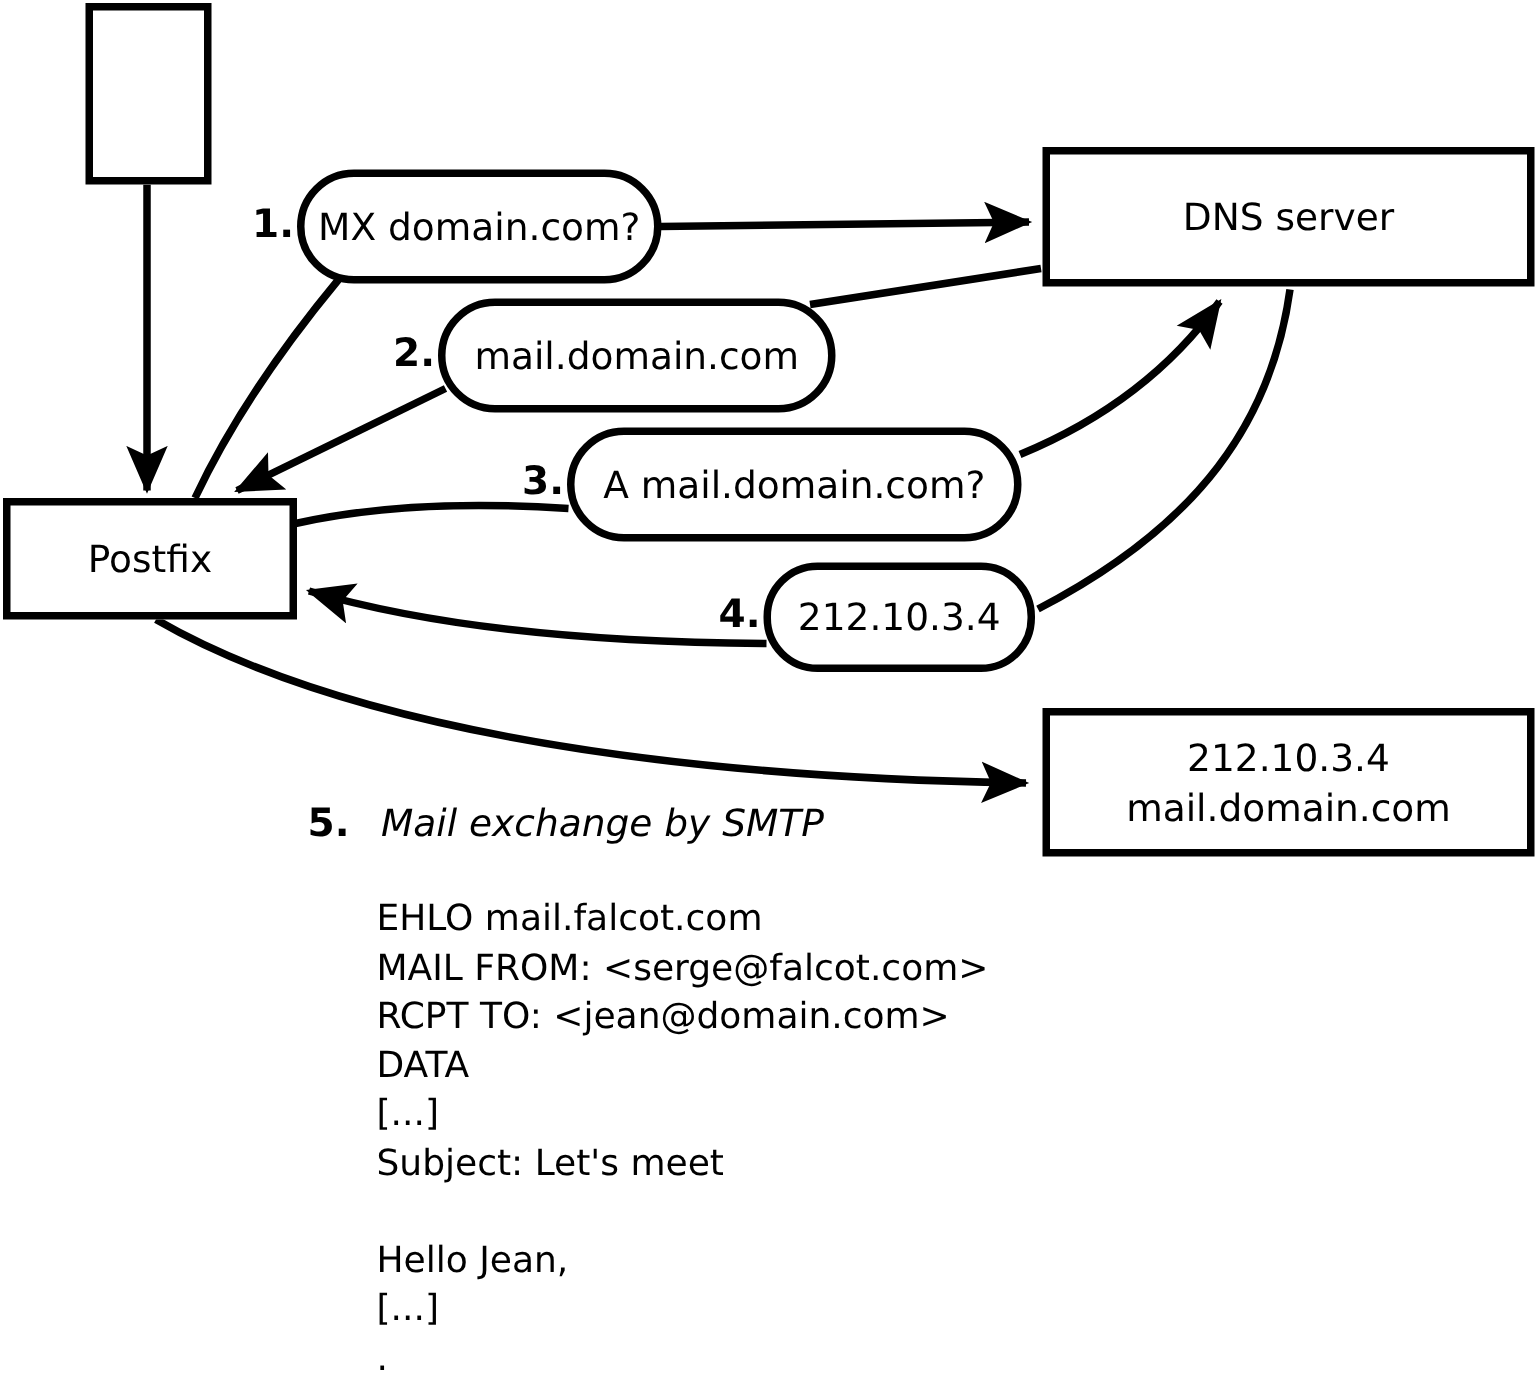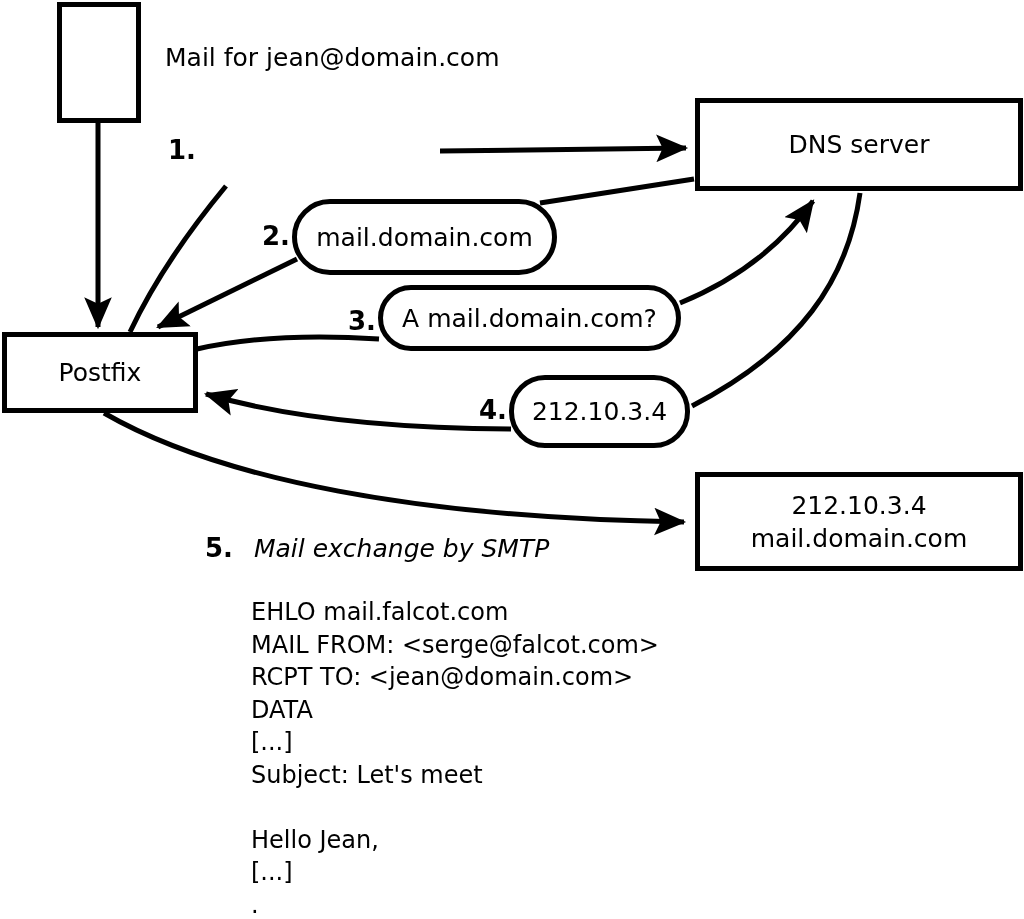--- a/index.html
+++ b/index.html
@@ -110,39 +110,41 @@
       <path d="M197,349 Q272,332 379,339"></path>
       <path d="M680,303 Q765,268 813,201" marker-end="url(#ah)"></path>
       <path d="M860,193 C848,280 800,350 692,406"></path>
       <path d="M511,429 Q323,428 206,394" marker-end="url(#ah)"></path>
       <path d="M104,413 C220,480 420,518 684,522" marker-end="url(#ah)"></path>
     </g>
   </svg>
 
   <div class="box" style="left:57px; top:2px; width:84px; height:121px;"></div>
 
-  <div class="free-label" style="left:165px; top:44px;">Mail for jean@domain.com</div>
 
   <div class="box" style="left:695px; top:98px; width:328px; height:93px;">
     <span>DNS server</span>
   </div>
 
   <div class="box" style="left:2px; top:332px; width:196px; height:81px;text-align:right;">
     <span>Postfix</span>
   </div>
 
   <div class="box" style="left:695px; top:472px; width:328px; height:99px;">
     <span class="two-line">212.10.3.4
 mail.domain.com</span>
   </div>
 
+  <div class="pill" style="left:198px; top:113px; width:243px; height:76px;">
+    <span>MX domain.com?</span>
+  </div>
   <div class="pill" style="left:292px; top:199px; width:265px; height:76px;">
     <span>mail.domain.com</span>
   </div>
-  <div class="pill" style="left:378px; top:285px; width:303px; height:66px;">
+  <div class="pill" style="left:378px; top:285px; width:303px; height:76px;">
     <span>A mail.domain.com?</span>
   </div>
   <div class="pill" style="left:509px; top:375px; width:181px; height:73px; border-radius:36px;">
     <span>212.10.3.4</span>
   </div>
 
   <div class="num" style="left:140px; top:137px;">1.</div>
   <div class="num" style="left:234px; top:223px;">2.</div>
   <div class="num" style="left:320px; top:308px;">3.</div>
   <div class="num" style="left:451px; top:397px;">4.</div>

